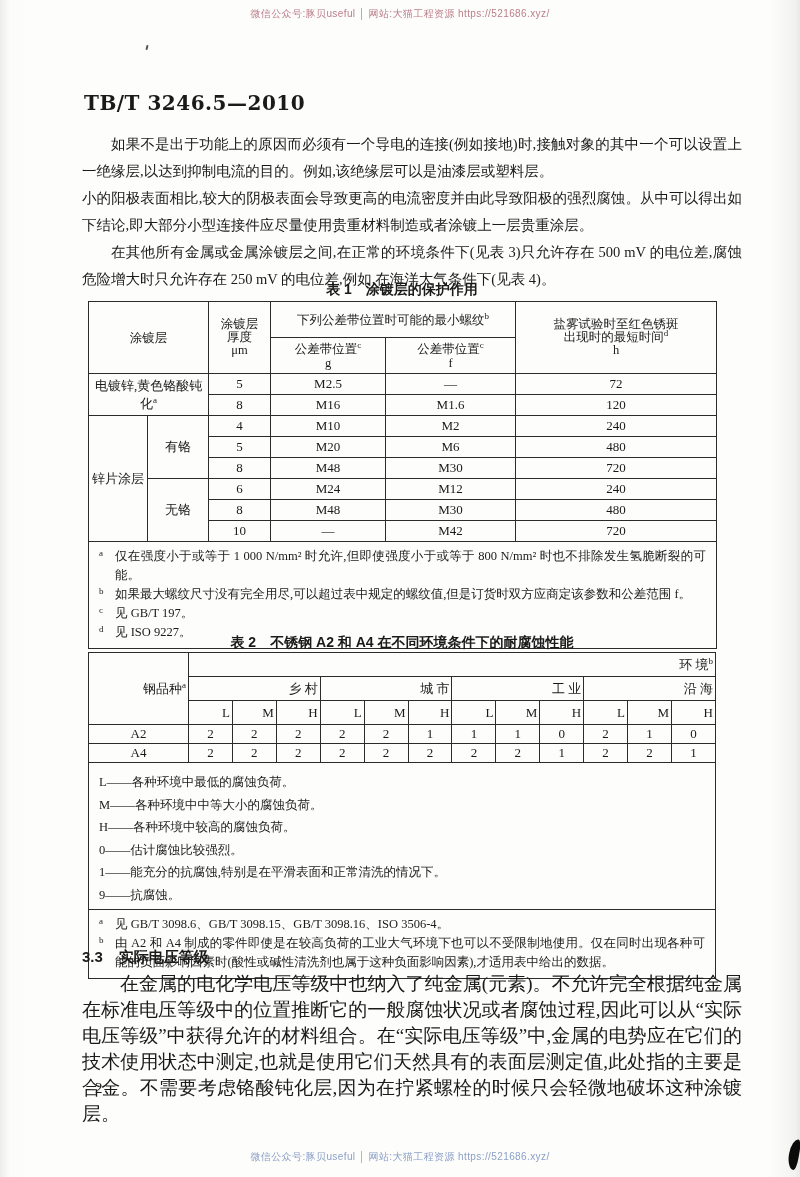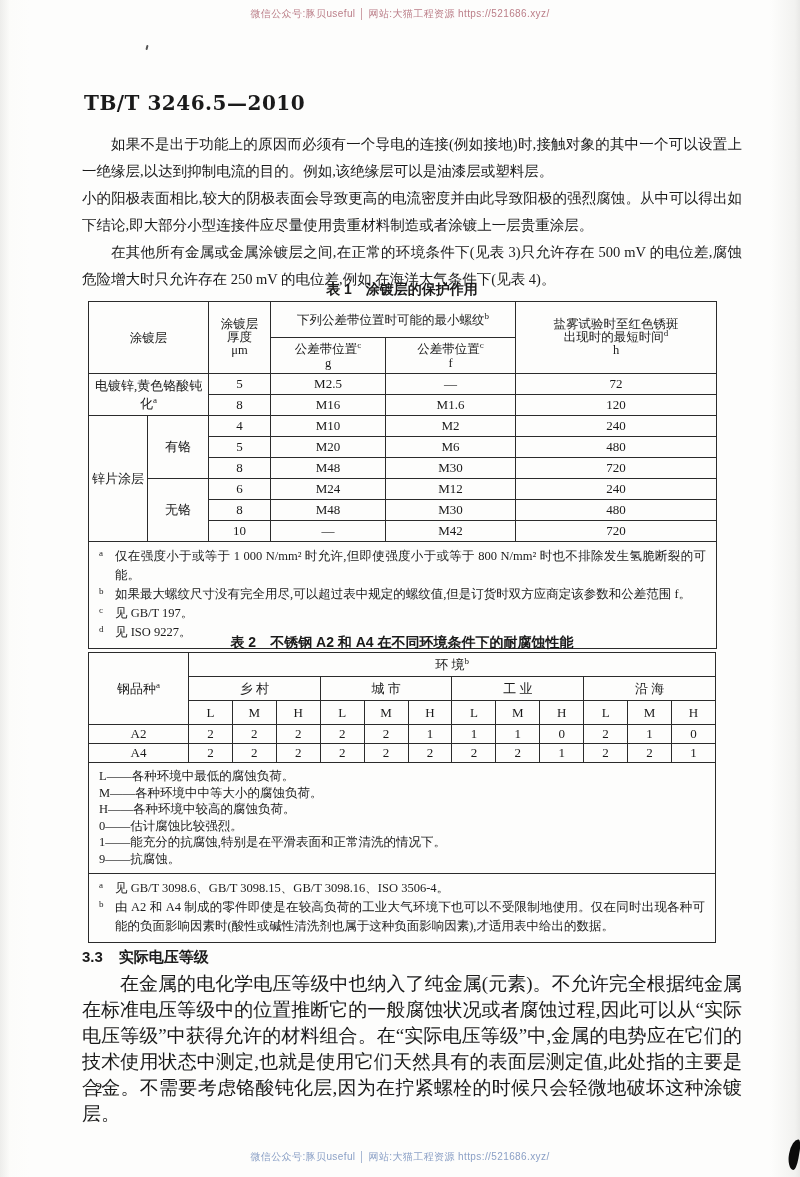--- a/index.html
+++ b/index.html
@@ -30,28 +30,28 @@
   .t2-title { top:634px; }
   table { position:absolute; left:88px; width:628px; border-collapse:collapse;
           table-layout:fixed; background:transparent; }
   .t1 { top:301px; }
   .t2 { top:652px; }
   th,td { border:1px solid #2b2b2b; text-align:center; vertical-align:middle;
           font-weight:normal; padding:1px 2px; }
   .t1 th { font-size:12.5px; line-height:16px; height:36px; }
   .t1 td.v { font-size:13px; height:21px; line-height:18px; }
   .t1 td.grp { font-size:13px; }
-  .t2 th { font-size:13px; line-height:16px; height:24px; }
+  .t2 th { font-size:13px; line-height:16px; height:24px;text-align:right; }
   .t2 td.v { font-size:13px; height:15px;margin-top:36px; }
   .sub-letter { display:block; font-size:12.5px; line-height:13px; }
   sup.s { font-size:9px; line-height:0; }
   .fn-cell, .legend-cell { text-align:left; padding:5px 10px 6px 10px; }
   .fn { display:flex; gap:7px; font-size:12.5px; line-height:19px; text-align:justify; }
   .fn .mk { flex:none; width:9px; font-size:9px; transform:translateY(-3px); }
-  .legend-cell div { font-size:12.5px; line-height:16.5px; }
+  .legend-cell div { font-size:12.5px; line-height:16.5px;margin-top:6px; }
   .sec-head { position:absolute; left:82px; top:948px;
               font-family:"Liberation Sans","DejaVu Sans",sans-serif;
               font-weight:bold; font-size:15px; }
   .sec-head .num { margin-right:16px; }
   .sec-text { position:absolute; left:82px; top:971px; width:660px;
               font-size:19px; line-height:26px; text-align:justify; }
   .sec-text p { text-indent:2em; }
   .page-num { position:absolute; left:95px; top:1080px; font-size:15px; }
   .ink-blob { position:absolute; left:789px; top:1139px; width:10px; height:31px;
               background:#0b0b0b; border-radius:70% 30% 30% 70% / 50% 40% 40% 50%;

